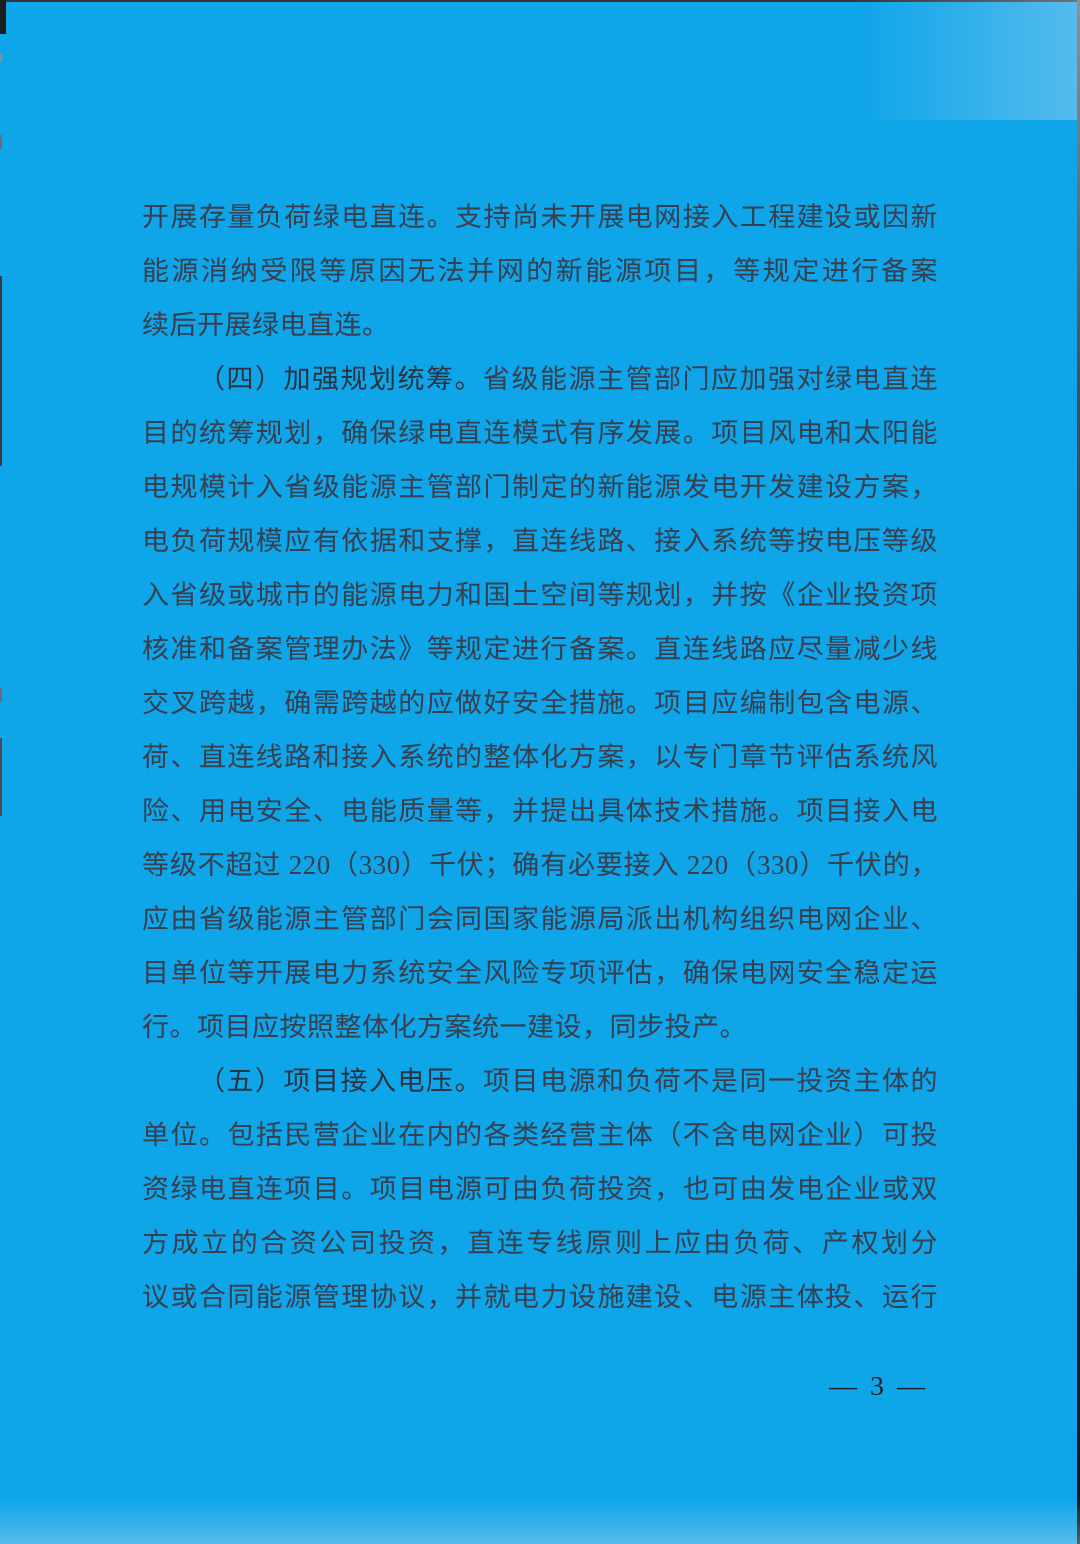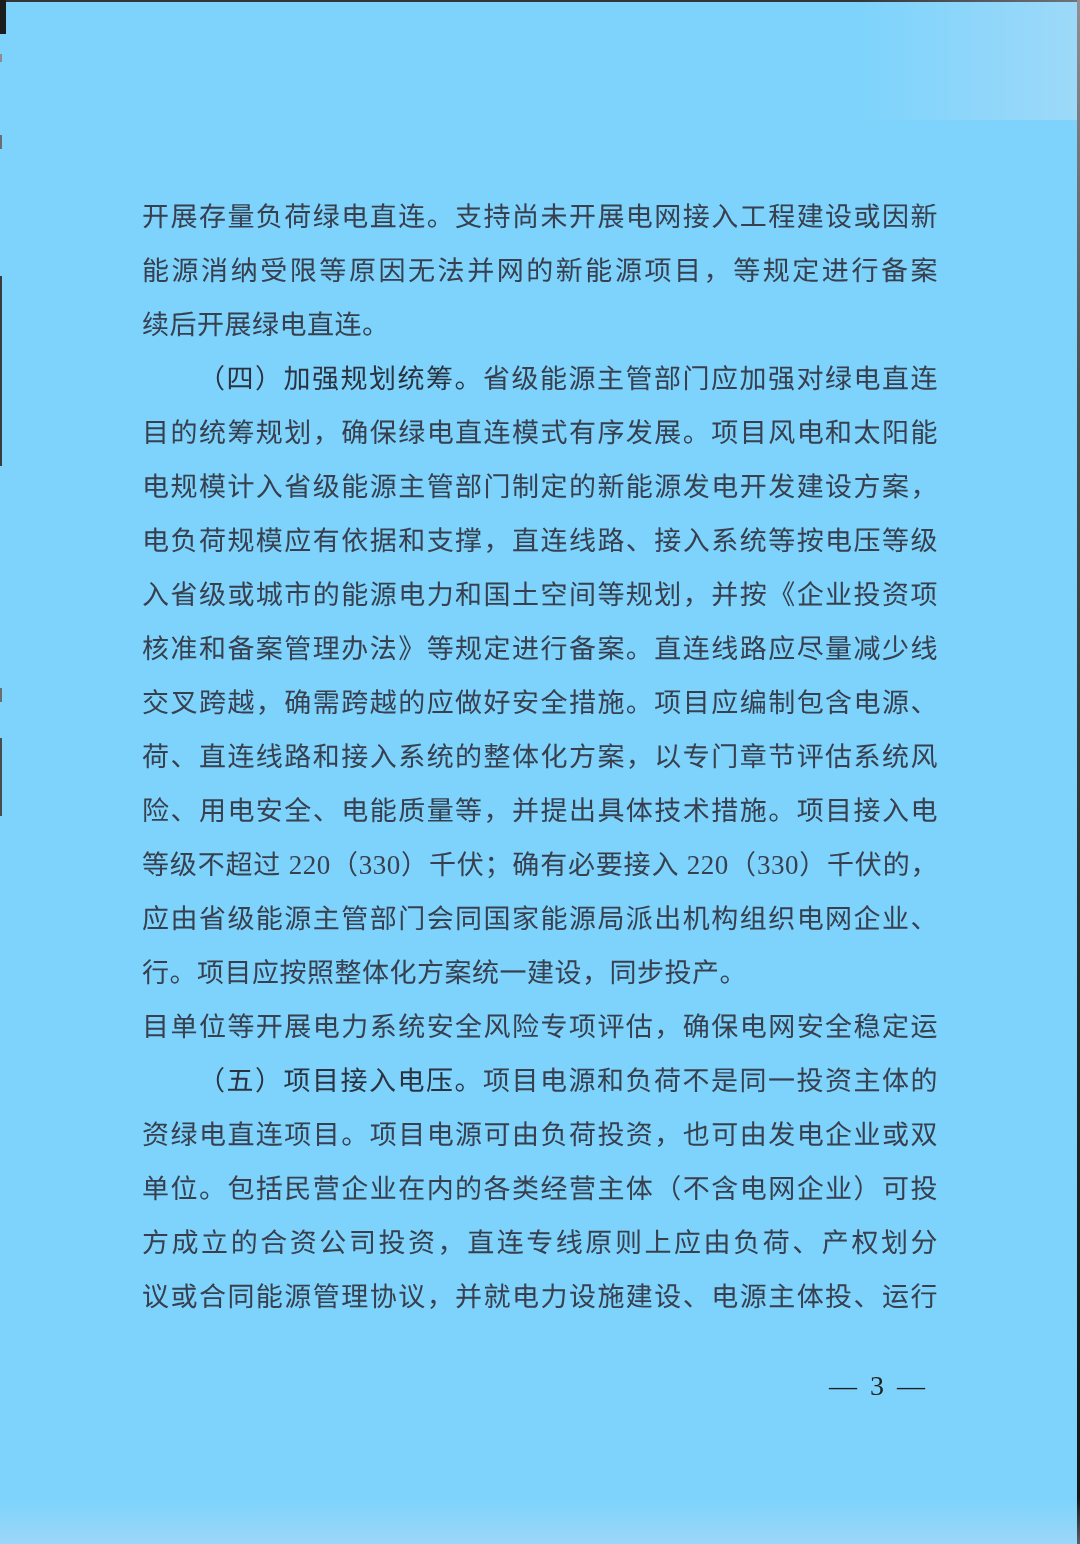--- a/index.html
+++ b/index.html
@@ -4,21 +4,21 @@
 <style>
   html, body {
     margin: 0;
     padding: 0;
     background: #ffffff;
   }
   .page {
     position: relative;
     width: 1080px;
     height: 1544px;
-    background: #7dd3fc;
+    background: #0ea5e9;
     overflow: hidden;
     font-family: "Liberation Serif", "DejaVu Serif", serif;
   }
   
   .tint-bottom {
     position: absolute;
     left: 0; bottom: 0;
     width: 100%; height: 46px;
     background: linear-gradient(180deg, rgba(214,226,242,0) 0%, rgba(205,220,240,0.38) 100%);
     pointer-events: none;
@@ -109,24 +109,24 @@
       <div class="line j"><span>目的统筹规划，确保绿电直连模式有序发展。项目风电和太阳能发</span></div>
       <div class="line j"><span>电规模计入省级能源主管部门制定的新能源发电开发建设方案，用</span></div>
       <div class="line j"><span>电负荷规模应有依据和支撑，直连线路、接入系统等按电压等级纳</span></div>
       <div class="line j"><span>入省级或城市的能源电力和国土空间等规划，并按《企业投资项目</span></div>
       <div class="line j"><span>核准和备案管理办法》等规定进行备案。直连线路应尽量减少线路</span></div>
       <div class="line j"><span>交叉跨越，确需跨越的应做好安全措施。项目应编制包含电源、负</span></div>
       <div class="line j"><span>荷、直连线路和接入系统的整体化方案，以专门章节评估系统风</span></div>
       <div class="line j"><span>险、用电安全、电能质量等，并提出具体技术措施。项目接入电压</span></div>
       <div class="line j"><span>等级不超过 220（330）千伏；确有必要接入 220（330）千伏的，</span></div>
       <div class="line j"><span>应由省级能源主管部门会同国家能源局派出机构组织电网企业、项</span></div>
+      <div class="line j"><span>目单位等开展电力系统安全风险专项评估，确保电网安全稳定运</span></div>
       <div class="line"><span>行。项目应按照整体化方案统一建设，同步投产。</span></div>
-      <div class="line j"><span>目单位等开展电力系统安全风险专项评估，确保电网安全稳定运</span></div>
       <div class="line j ind"><span class="b">（五）项目接入电压。</span><span>项目电源和负荷不是同一投资主体的</span></div>
+      <div class="line j"><span>单位。包括民营企业在内的各类经营主体（不含电网企业）可投</span></div>
       <div class="line j"><span>资绿电直连项目。项目电源可由负荷投资，也可由发电企业或双</span></div>
-      <div class="line j"><span>单位。包括民营企业在内的各类经营主体（不含电网企业）可投</span></div>
       <div class="line j"><span>方成立的合资公司投资，直连专线原则上应由负荷、产权划分</span></div>
       <div class="line j"><span>议或合同能源管理协议，并就电力设施建设、电源主体投、运行维</span></div>
     </div>
 
   <div class="footer-pagenum">— 3 —</div>
 
 </div>
 
 </body></html>

